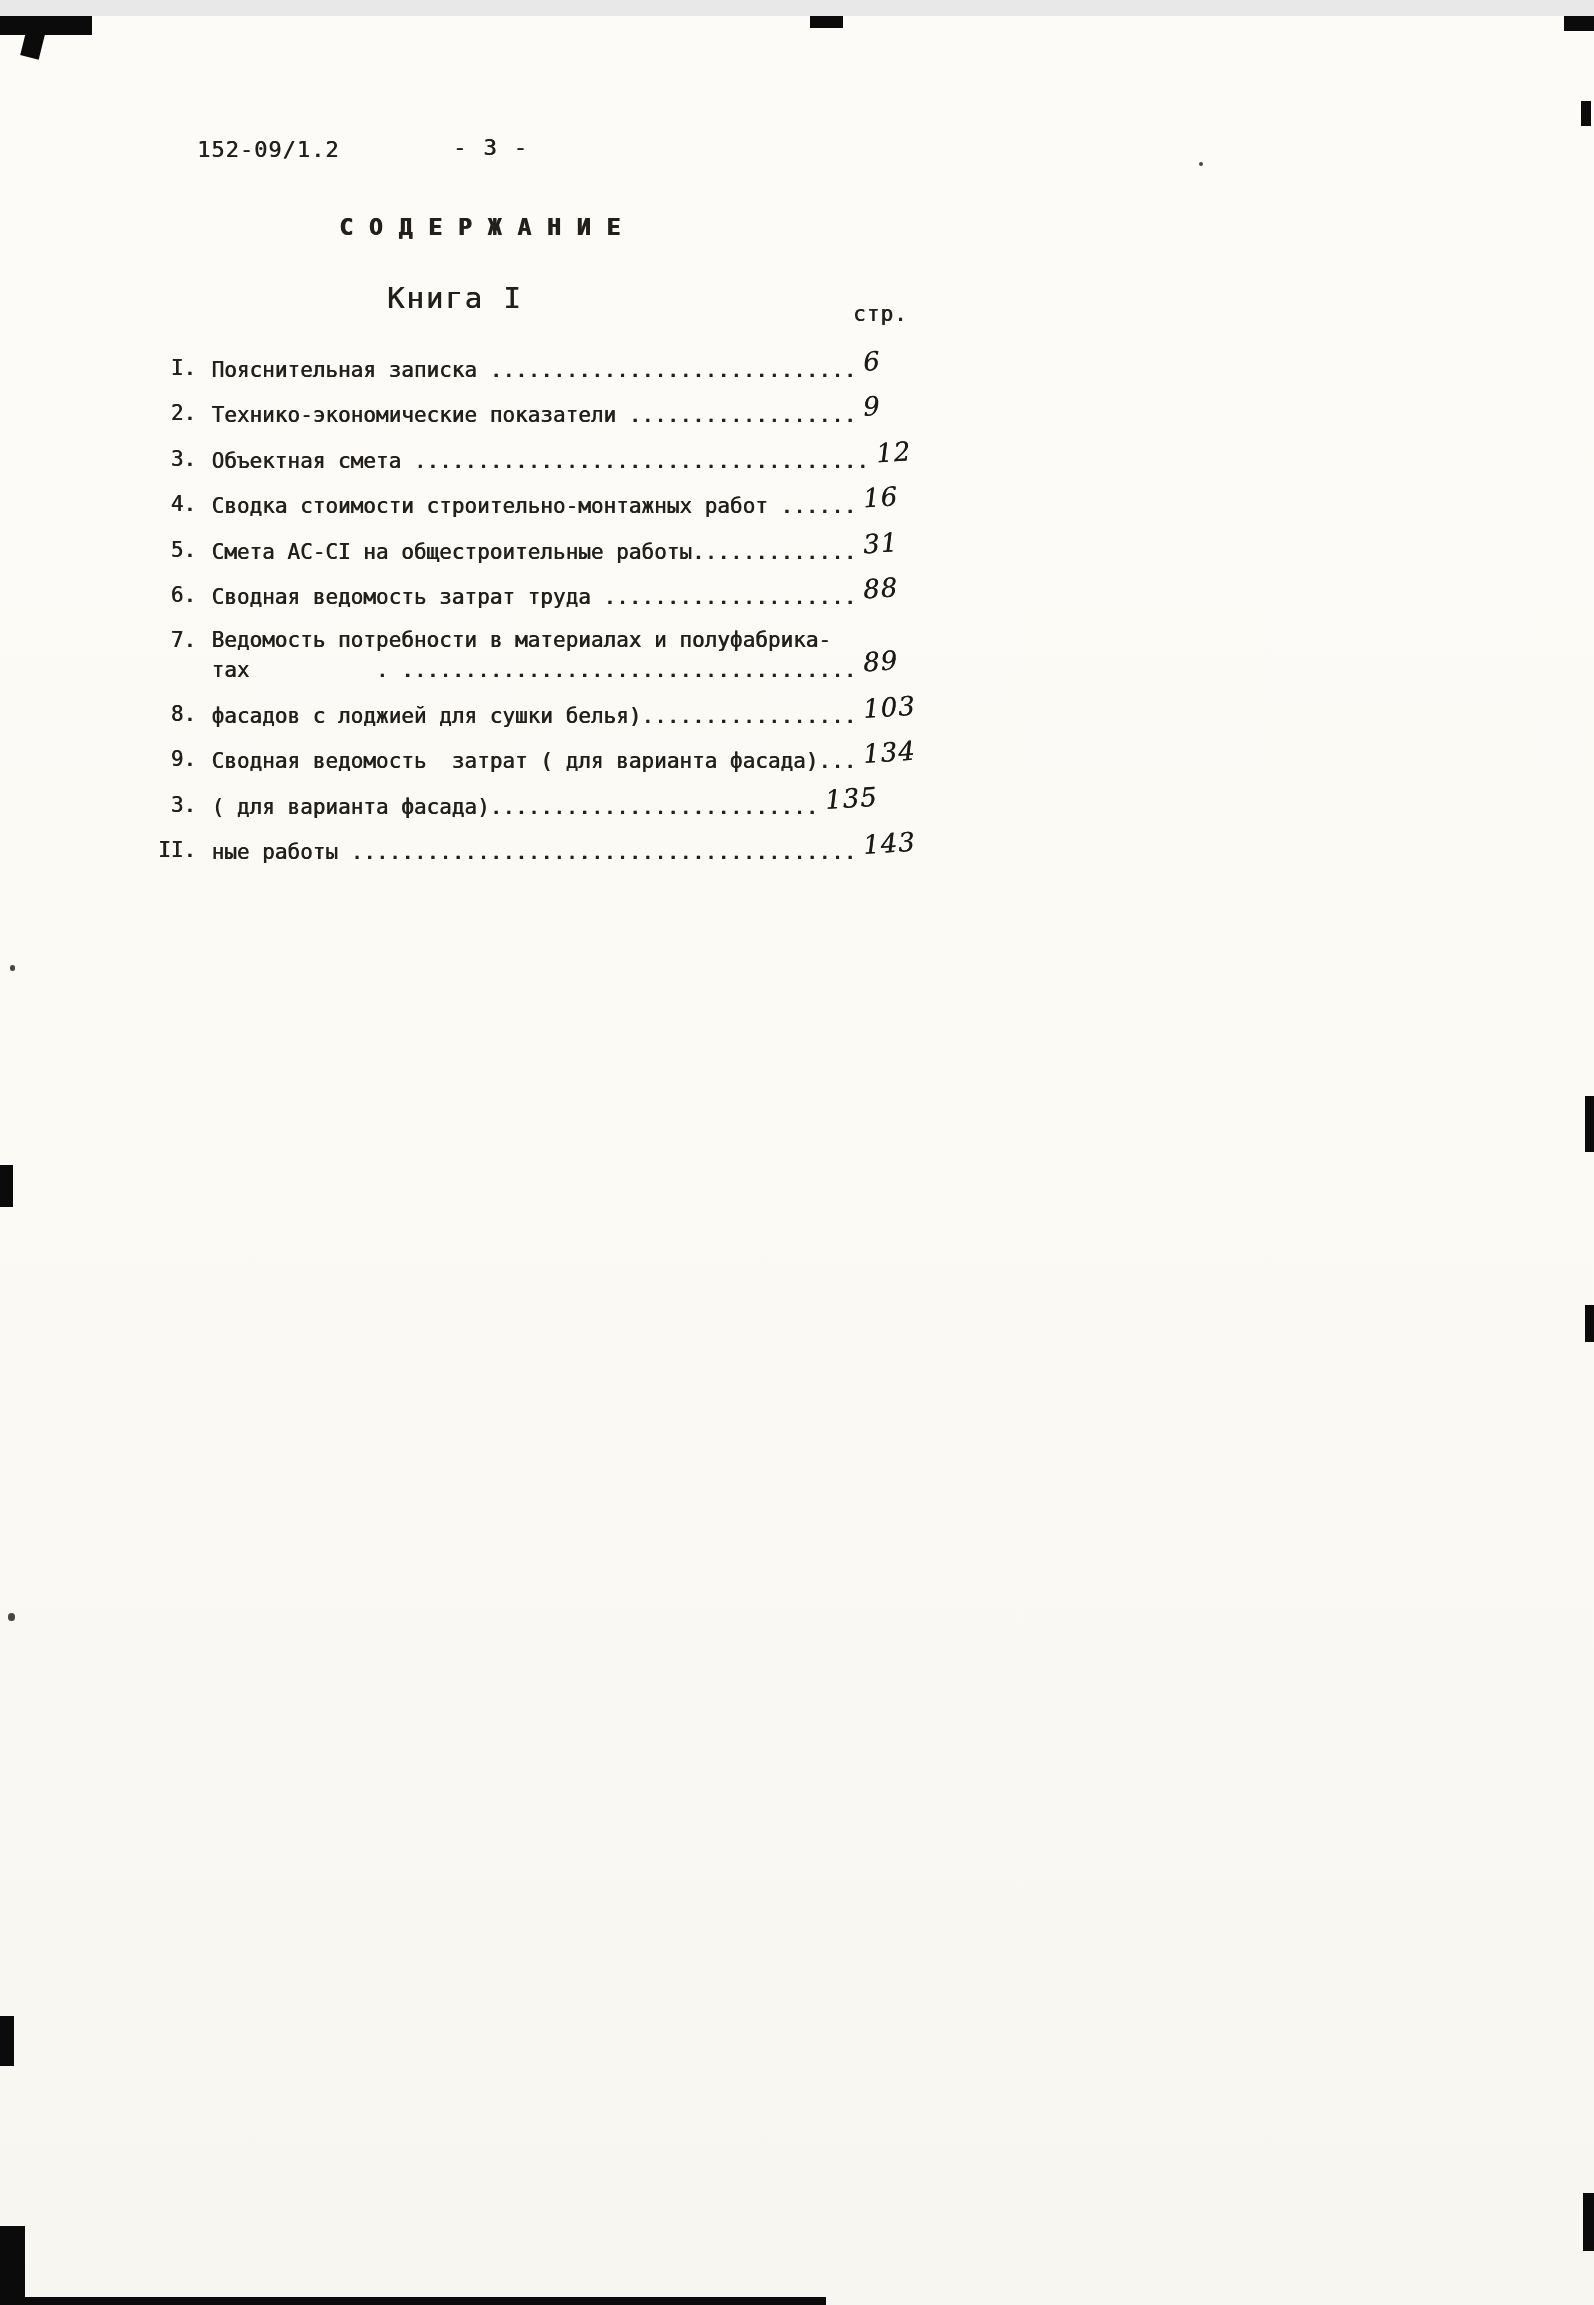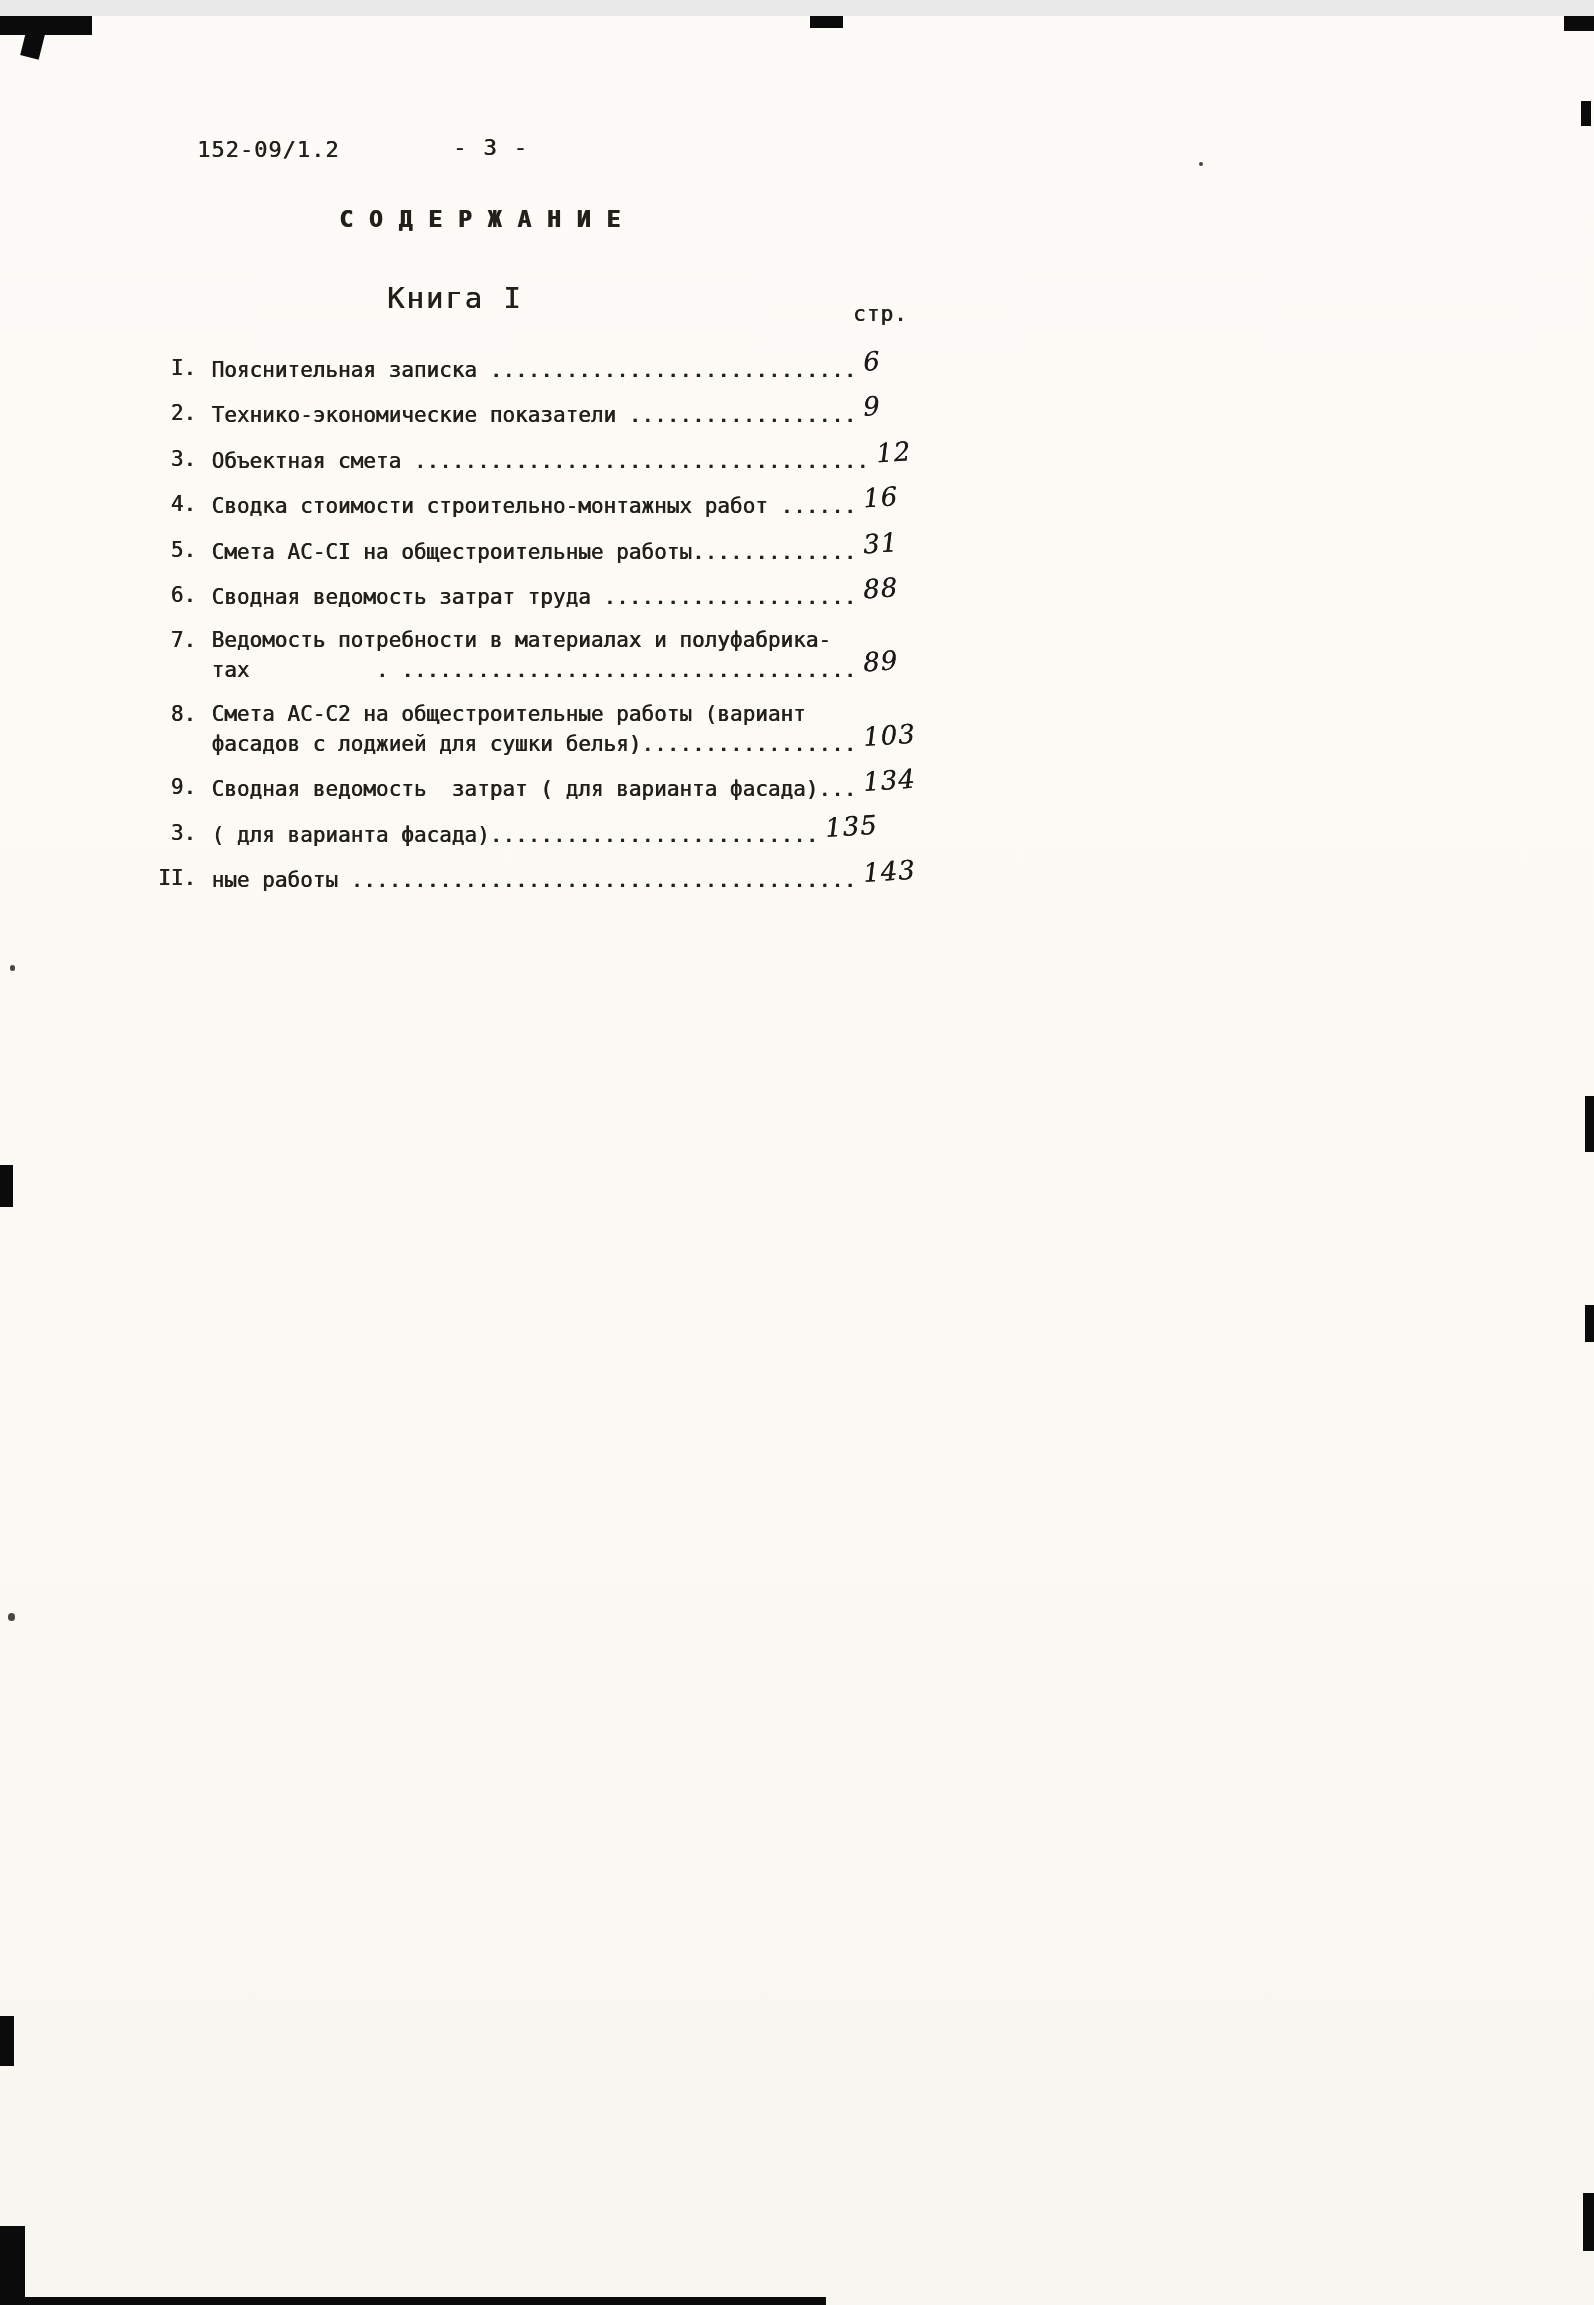--- a/index.html
+++ b/index.html
@@ -17,21 +17,21 @@
 
   .doc-number {
     position: absolute; left: 197px; top: 121px;
     font-size: 22px; letter-spacing: 1px;
   }
   .page-marker {
     position: absolute; left: 453px; top: 119px;
     font-size: 22px; letter-spacing: 1.9px;
   }
   .title {
-    position: absolute; left: 339px; top: 190px;
+    position: absolute; left: 339px; top: 198px;
     font-size: 23px; font-weight: bold; letter-spacing: 1px;
     text-shadow: 0.9px 0 0 currentColor;
   }
   .book {
     position: absolute; left: 387px; top: 265px;
     font-size: 29px; letter-spacing: 1.9px;
   }
   .str-label {
     position: absolute; left: 853px; top: 286px;
     font-size: 21px; letter-spacing: 1px;
@@ -125,21 +125,20 @@
       <div class="toc-item">
         <span class="num">7.</span>
         <div class="body">
           <span class="line">Ведомость потребности в материалах и полуфабрика-</span>
           <span class="line">тах          . ....................................<span class="pageno">89</span></span>
         </div>
       </div>
       <div class="toc-item">
         <span class="num">8.</span>
         <div class="body">
-          <span class="line">Смета АС-С2 на общестроительные работы (вариант</span>
           <span class="line">фасадов с лоджией для сушки белья).................<span class="pageno">103</span></span>
         </div>
       </div>
       <div class="toc-item">
         <span class="num">9.</span>
         <div class="body">
           <span class="line">Сводная ведомость  затрат ( для варианта фасада)...<span class="pageno">134</span></span>
         </div>
       </div>
       <div class="toc-item">

